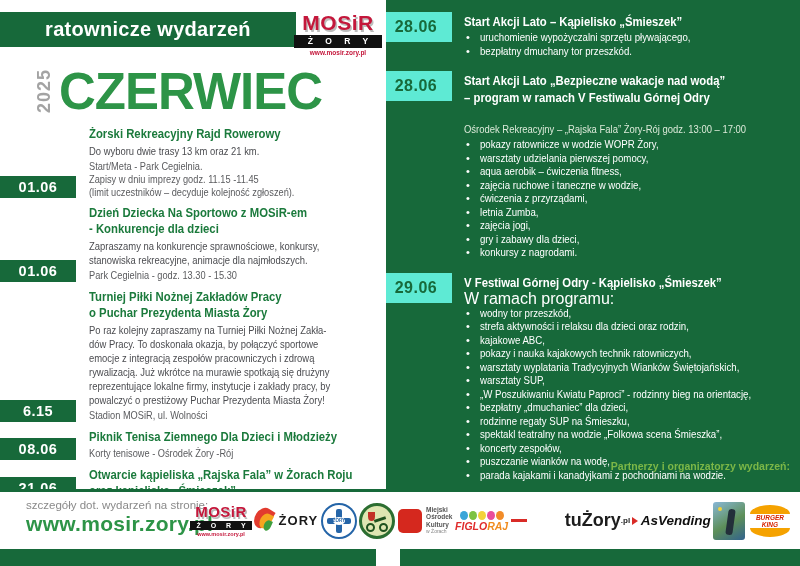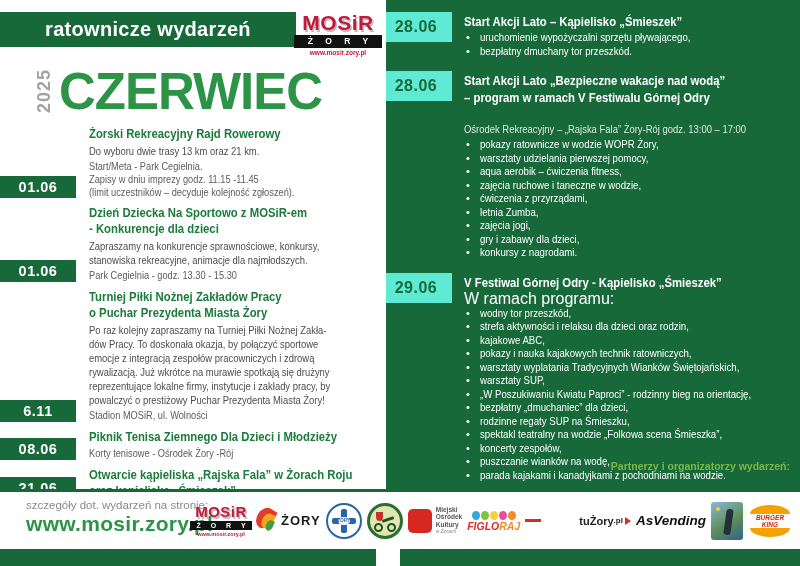--- a/index.html
+++ b/index.html
@@ -97,21 +97,21 @@
 
   .fig{flex-direction:column;align-items:center;}
   .balloons{display:flex;gap:1px;margin-bottom:1px;}
   .balloons i{display:block;width:8px;height:9px;border-radius:50%;}
   .b1{background:#3aa5d8;} .b2{background:#7dc242;} .b3{background:#f3d23a;} .b4{background:#e94e9c;} .b5{background:#f28c28;}
   .fig-word{font-size:10.5px;font-weight:bold;font-style:italic;line-height:10px;}
   .fig-a{color:#e02b2b;} .fig-b{color:#f08c1e;}
 
   .tuz{align-items:center;}
   .tz-dash{width:16px;height:3px;background:#d92b27;margin-right:2px;}
-  .tz-word{font-size:11px;font-weight:bold;color:#1d1d1d;margin-left:36px;}
+  .tz-word{font-size:18px;font-weight:bold;color:#1d1d1d;margin-left:36px;}
   .tz-tld{font-size:8px;font-weight:bold;color:#1d1d1d;}
   .tz-arrow{width:0;height:0;border-left:6px solid #d92b27;border-top:4px solid transparent;border-bottom:4px solid transparent;margin-left:2px;}
 
   .asv{font-size:13.5px;font-weight:bold;font-style:italic;color:#101010;}
 
   .kan{width:32px;height:38px;border-radius:3px;background:linear-gradient(150deg,#88b7d6 0%,#5d8f59 55%,#31628e 100%);position:relative;overflow:hidden;}
   .kan .fig-sil{position:absolute;left:14px;top:7px;width:7px;height:26px;background:#23303a;border-radius:3px;transform:rotate(8deg);}
   .kan .note{position:absolute;left:5px;top:5px;width:4px;height:4px;background:#f3d23a;border-radius:50%;}
 
   .bk{flex-direction:column;align-items:center;width:44px;}
@@ -169,21 +169,21 @@
       <div class="ev-body t-body">
             <span class="line">Zapraszamy na konkurencje sprawnościowe, konkursy,</span>
             <span class="line">stanowiska rekreacyjne, animacje dla najmłodszych.</span>
           </div>
       <div class="ev-meta t-meta">
             <span class="line">Park Cegielnia - godz. 13.30 - 15.30</span>
           </div>
     </div>
   </div>
       <div class="ev-left">
-    <div class="badge-left t-date">6.11</div>
+    <div class="badge-left t-date">6.15</div>
     <div class="ev-left-content">
       <div class="ev-title t-title">
             <span class="line">Turniej Piłki Nożnej Zakładów Pracy</span>
             <span class="line">o Puchar Prezydenta Miasta Żory</span>
           </div>
       <div class="ev-body t-body">
             <span class="line">Po raz kolejny zapraszamy na Turniej Piłki Nożnej Zakła-</span>
             <span class="line">dów Pracy. To doskonała okazja, by połączyć sportowe</span>
             <span class="line">emocje z integracją zespołów pracowniczych i zdrową</span>
             <span class="line">rywalizacją. Już wkrótce na murawie spotkają się drużyny</span>

